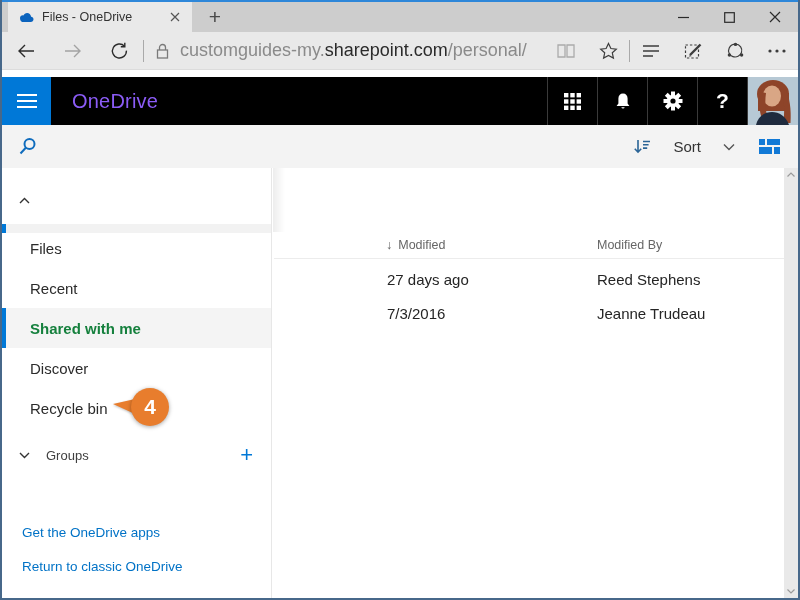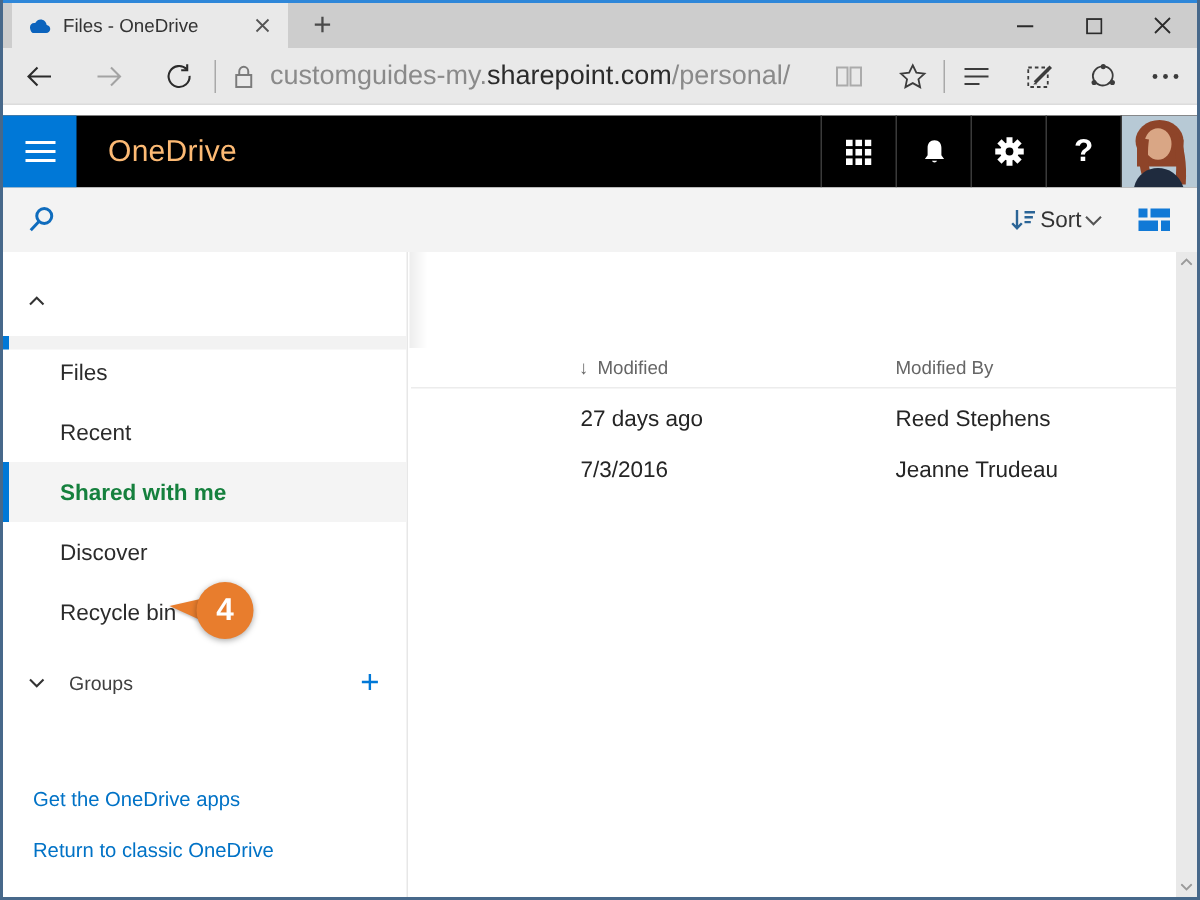--- a/index.html
+++ b/index.html
@@ -26,47 +26,47 @@
   .vdiv { width:1px; height:22px; background:#a9a9a9; }
   .lockbox { width:36px; display:flex; align-items:center; justify-content:center; }
   .url { flex:1; font-size:18px; color:#8a8a8a; white-space:nowrap; overflow:hidden; }
   .url .dom { color:#2b2b2b; }
   .addr-icon { width:42px; height:38px; display:flex; align-items:center; justify-content:center; }
 
   
   .appbar { position:absolute; left:2px; top:77px; width:796px; height:48px; background:#000; display:flex; align-items:stretch; }
   .hamburger { width:49px; background:#0078d7; display:flex; flex-direction:column; align-items:center; justify-content:center; gap:4px; }
   .hamburger span { display:block; width:20px; height:2px; background:#fff; }
-  .appbar-title { color:#fdba74; font-size:20px; display:flex; align-items:center; margin-left:21px; letter-spacing:.2px; }
+  .appbar-title { color:#8b5cf6; font-size:20px; display:flex; align-items:center; margin-left:21px; letter-spacing:.2px; }
   .appbar-spacer { flex:1; }
   .appcell { width:50px; display:flex; align-items:center; justify-content:center; border-left:1px solid #3a3a3a; }
   .help-q { color:#fff; font-size:21px; font-weight:bold; }
   .avatar { width:51px; border-left:1px solid #3a3a3a; overflow:hidden; }
 
   
   .cmdbar { position:absolute; left:2px; top:125px; width:796px; height:43px; background:#f3f3f3; display:flex; align-items:center; }
   .searchbox { margin-left:16px; display:flex; align-items:center; }
   .cmd-spacer { flex:1; }
-  .sortgrp { display:flex; align-items:center; gap:2px; margin-right:10px; }
+  .sortgrp { display:flex; align-items:center; gap:22px; margin-right:10px; }
   .sort-label { font-size:15px; color:#333; }
   .viewtiles { margin-right:18px; margin-left:14px; width:21px; height:15px; display:grid; grid-template-columns:6px 13px; grid-template-rows:6px 7px; gap:2px; }
   .viewtiles div { background:#1179d6; }
 
   
   .sidebar { position:absolute; left:2px; top:168px; width:270px; height:430px; background:#fff; border-right:1px solid #e7e7e7; z-index:5; }
   .side-shadow { position:absolute; left:273px; top:168px; width:12px; height:64px; background:linear-gradient(to right, rgba(0,0,0,0.07), rgba(0,0,0,0)); z-index:4; }
 
   .owner-row { position:absolute; left:0; top:18px; width:100%; height:28px; display:flex; align-items:center; }
   .owner-chev { width:44px; display:flex; justify-content:center; }
   .owner-label { font-size:17px; color:#333; }
 
   .sep-band { position:absolute; left:0; top:56px; width:100%; height:9px; background:#f2f2f2; }
   .sep-tick { position:absolute; left:0; top:56px; width:4px; height:9px; background:#0078d7; }
 
-  .nav-item { position:absolute; left:0; width:100%; height:40px; display:flex; align-items:center; padding-left:38px; font-size:15px; color:#2b2b2b; }
+  .nav-item { position:absolute; left:0; width:100%; height:40px; display:flex; align-items:center; padding-left:28px; font-size:15px; color:#2b2b2b; }
   .nav-item.selected { background:#f4f4f4; color:#15803d; font-weight:bold; }
   .sel-bar { position:absolute; left:0; top:140px; width:4px; height:40px; background:#0078d7; z-index:6; }
 
   .groups-row { position:absolute; left:0; top:268px; width:100%; height:38px; display:flex; align-items:center; }
   .groups-label { font-size:13px; color:#404040; }
   .groups-add { margin-left:auto; margin-right:18px; color:#0078d7; font-size:22px; font-weight:300; }
 
   .side-link { position:absolute; left:20px; font-size:13.5px; color:#0072c6; }
 
   

